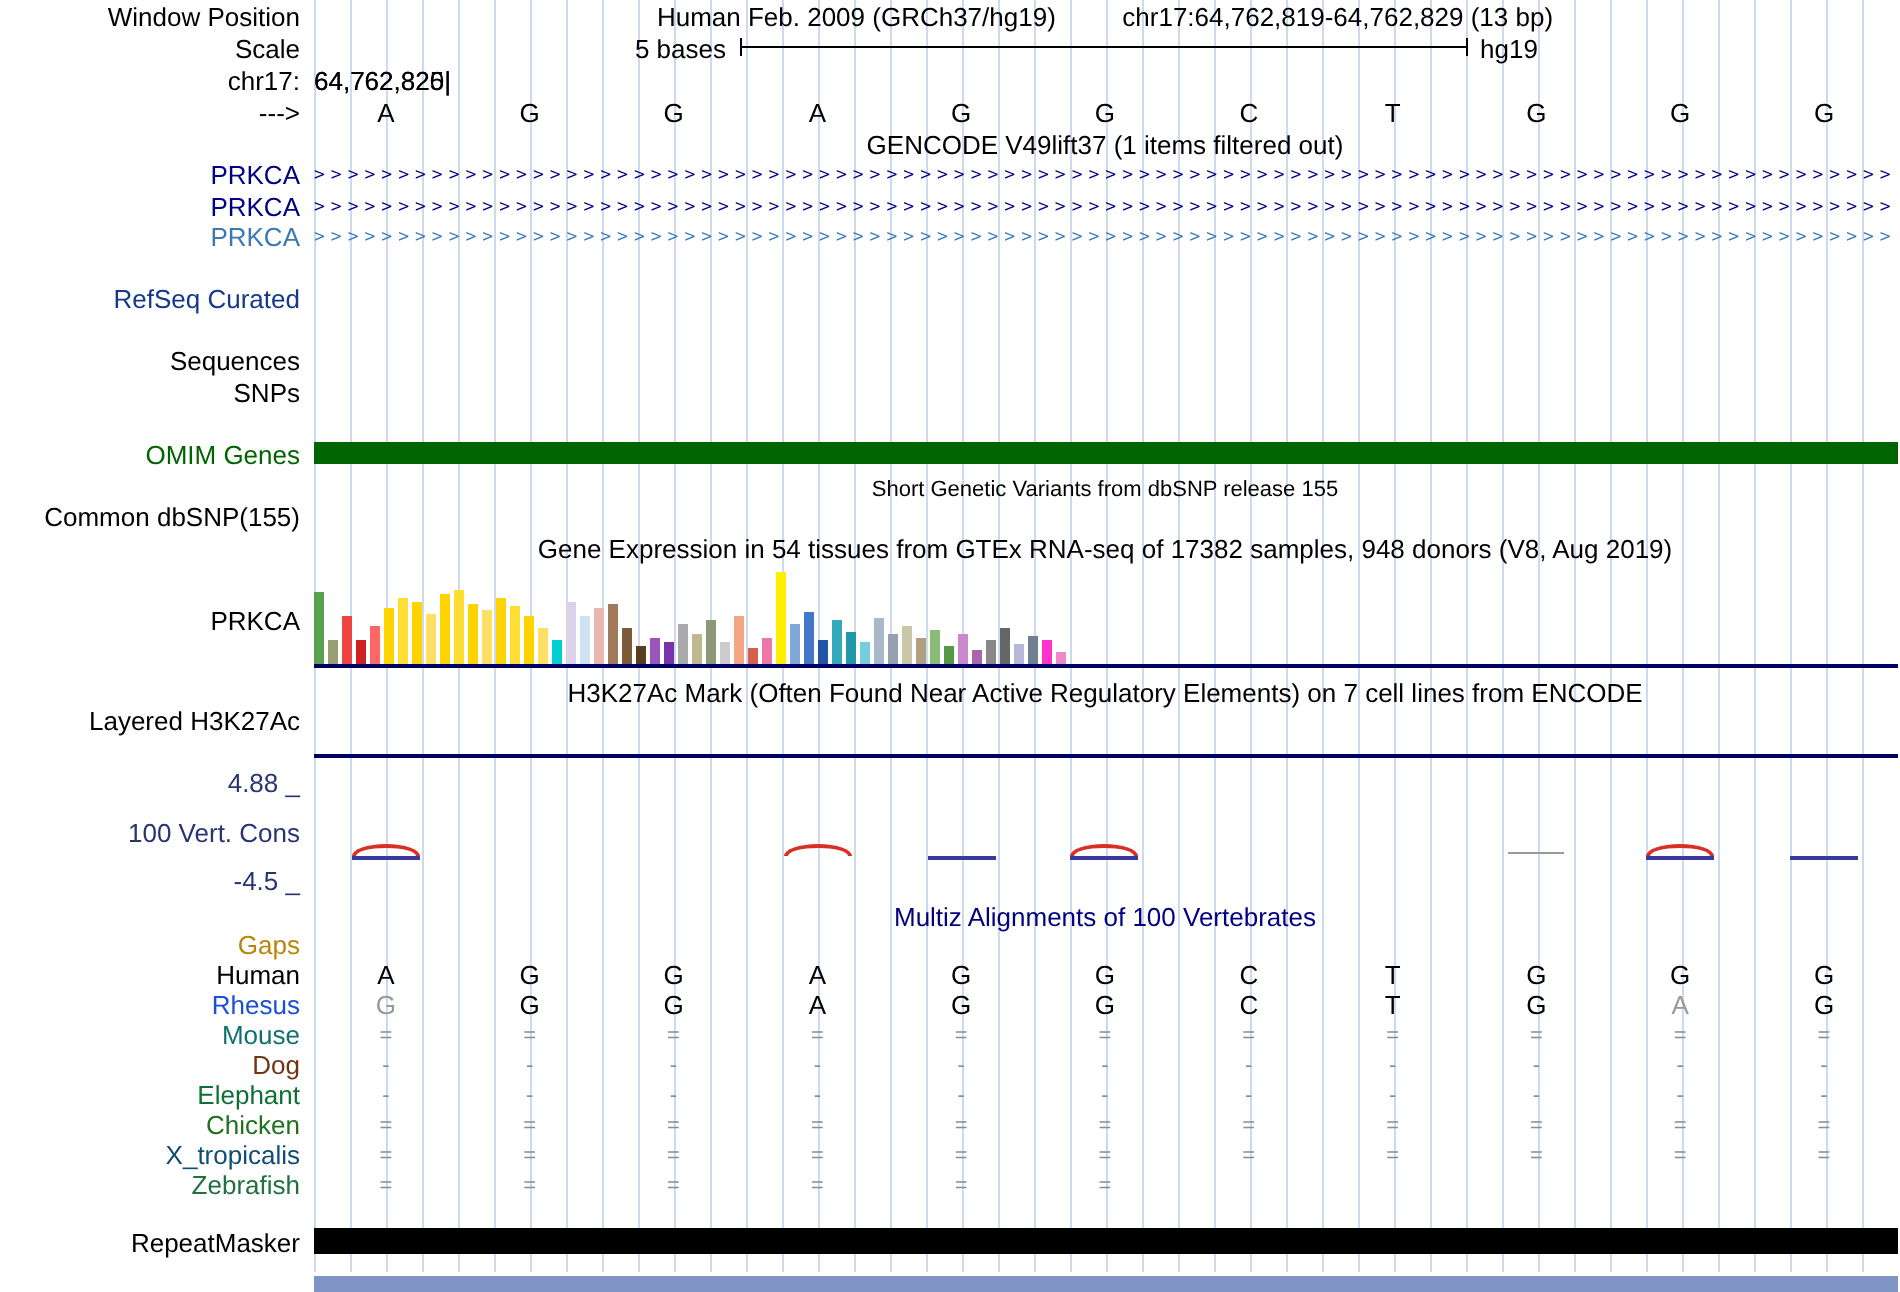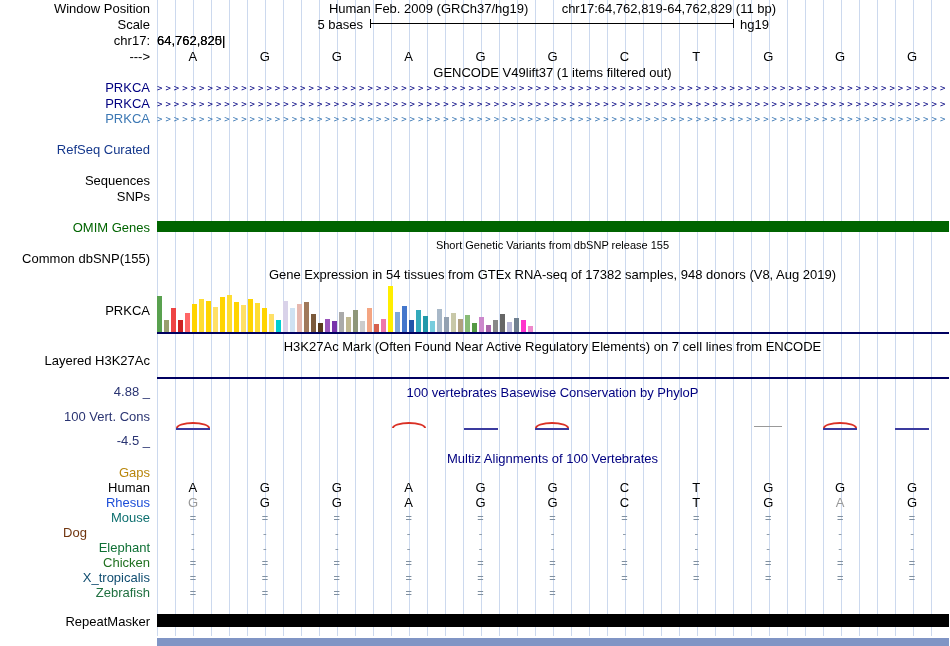--- a/index.html
+++ b/index.html
@@ -52,21 +52,21 @@
 </head>
 <body>
 
 <div id="browser">
   <div class="grid"></div>
 
   <div class="lbl" style="top:2px">Window Position</div>
   <div class="ctr" style="top:2px">
     <span>Human Feb. 2009 (GRCh37/hg19)</span>
     <span style="display:inline-block;width:26px"></span>
-    <span>chr17:64,762,819-64,762,829 (11 bp)</span>
+    <span>chr17:64,762,819-64,762,829 (13 bp)</span>
   </div>
 
   <div class="lbl" style="top:18px">Scale</div>
   <div class="abs" style="left:157px;top:18px;width:206px;text-align:right">5 bases</div>
   <div class="scalebar" style="left:370px;top:19px;width:364px"></div>
   <div class="abs" style="left:740px;top:18px">hg19</div>
 
   <div class="lbl" style="top:34px">chr17:</div>
   <div class="abs" style="left:157px;top:34px;width:146px;">64,762,820|</div>
   <div class="abs" style="left:157px;top:34px;width:506px;text-align:left">64,762,825|</div>
@@ -157,21 +157,20 @@
       <div class="gtex-bar" style="left: 364px; height: 12px; background: rgb(255, 51, 204);"></div>
       <div class="gtex-bar" style="left: 371px; height: 6px; background: rgb(238, 136, 204);"></div>
     </div>
   <div class="sep" style="top:332px"></div>
 
   <div class="ctr" style="top:340px">H3K27Ac Mark (Often Found Near Active Regulatory Elements) on 7 cell lines from ENCODE</div>
   <div class="lbl" style="top:354px">Layered H3K27Ac</div>
   <div class="sep" style="top:377px"></div>
 
   <div class="lbl" style="top:385px;color:#2a3472">4.88 _</div>
-  <div class="ctr" style="top:386px;color:#000080">100 vertebrates Basewise Conservation by PhyloP</div>
   <div class="lbl" style="top:410px;color:#2a3472">100 Vert. Cons</div>
   <div></div>
   <div class="lbl" style="top:434px;color:#2a3472">-4.5 _</div>
 
   <div class="ctr" style="top:452px;color:#000080">Multiz Alignments of 100 Vertebrates</div>
   <div></div>
 
   <div class="lbl" style="top:615px">RepeatMasker</div>
   <div class="black-bar" style="top: 614px; background: rgb(0, 0, 0);"></div>
 
@@ -241,21 +240,21 @@
       <div class="cell" style="color: rgb(128, 144, 160); font-size: 11px;">=</div>
       <div class="cell" style="color: rgb(128, 144, 160); font-size: 11px;">=</div>
       <div class="cell" style="color: rgb(128, 144, 160); font-size: 11px;">=</div>
       <div class="cell" style="color: rgb(128, 144, 160); font-size: 11px;">=</div>
       <div class="cell" style="color: rgb(128, 144, 160); font-size: 11px;">=</div>
       <div class="cell" style="color: rgb(128, 144, 160); font-size: 11px;">=</div>
       <div class="cell" style="color: rgb(128, 144, 160); font-size: 11px;">=</div>
       <div class="cell" style="color: rgb(128, 144, 160); font-size: 11px;">=</div>
       <div class="cell" style="color: rgb(128, 144, 160); font-size: 11px;">=</div>
     </div>
-    <div class="lbl" style="top: 526px; color: rgb(112, 53, 15); text-align: center;">Dog</div>
+    <div class="lbl" style="top: 526px; color: rgb(112, 53, 15);">Dog</div>
     <div class="row" style="top: 526px;">
       <div class="cell" style="color: rgb(128, 144, 160); font-size: 11px;">-</div>
       <div class="cell" style="color: rgb(128, 144, 160); font-size: 11px;">-</div>
       <div class="cell" style="color: rgb(128, 144, 160); font-size: 11px;">-</div>
       <div class="cell" style="color: rgb(128, 144, 160); font-size: 11px;">-</div>
       <div class="cell" style="color: rgb(128, 144, 160); font-size: 11px;">-</div>
       <div class="cell" style="color: rgb(128, 144, 160); font-size: 11px;">-</div>
       <div class="cell" style="color: rgb(128, 144, 160); font-size: 11px;">-</div>
       <div class="cell" style="color: rgb(128, 144, 160); font-size: 11px;">-</div>
       <div class="cell" style="color: rgb(128, 144, 160); font-size: 11px;">-</div>

